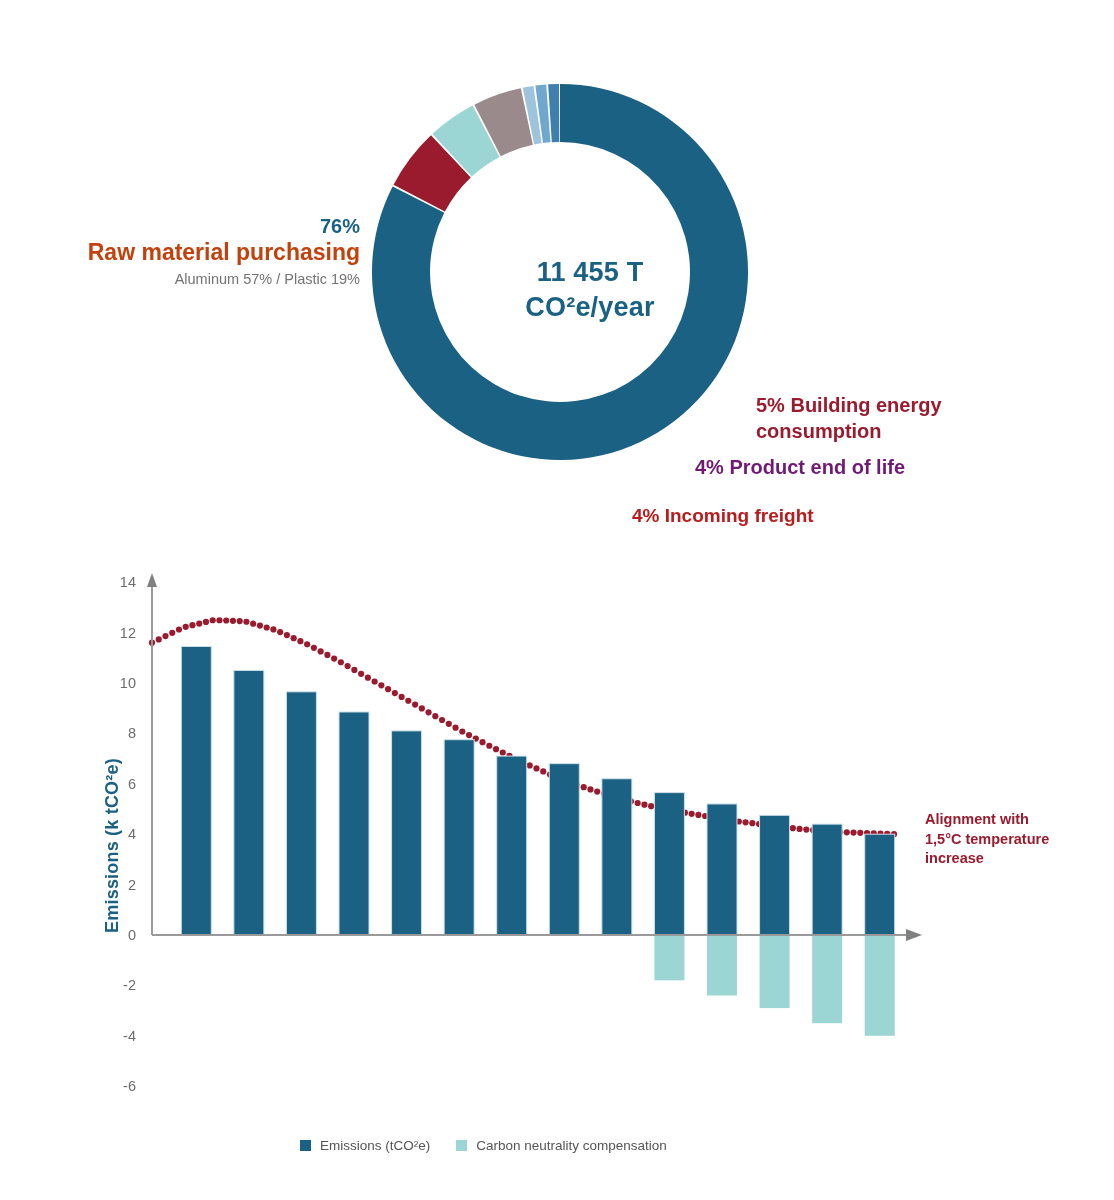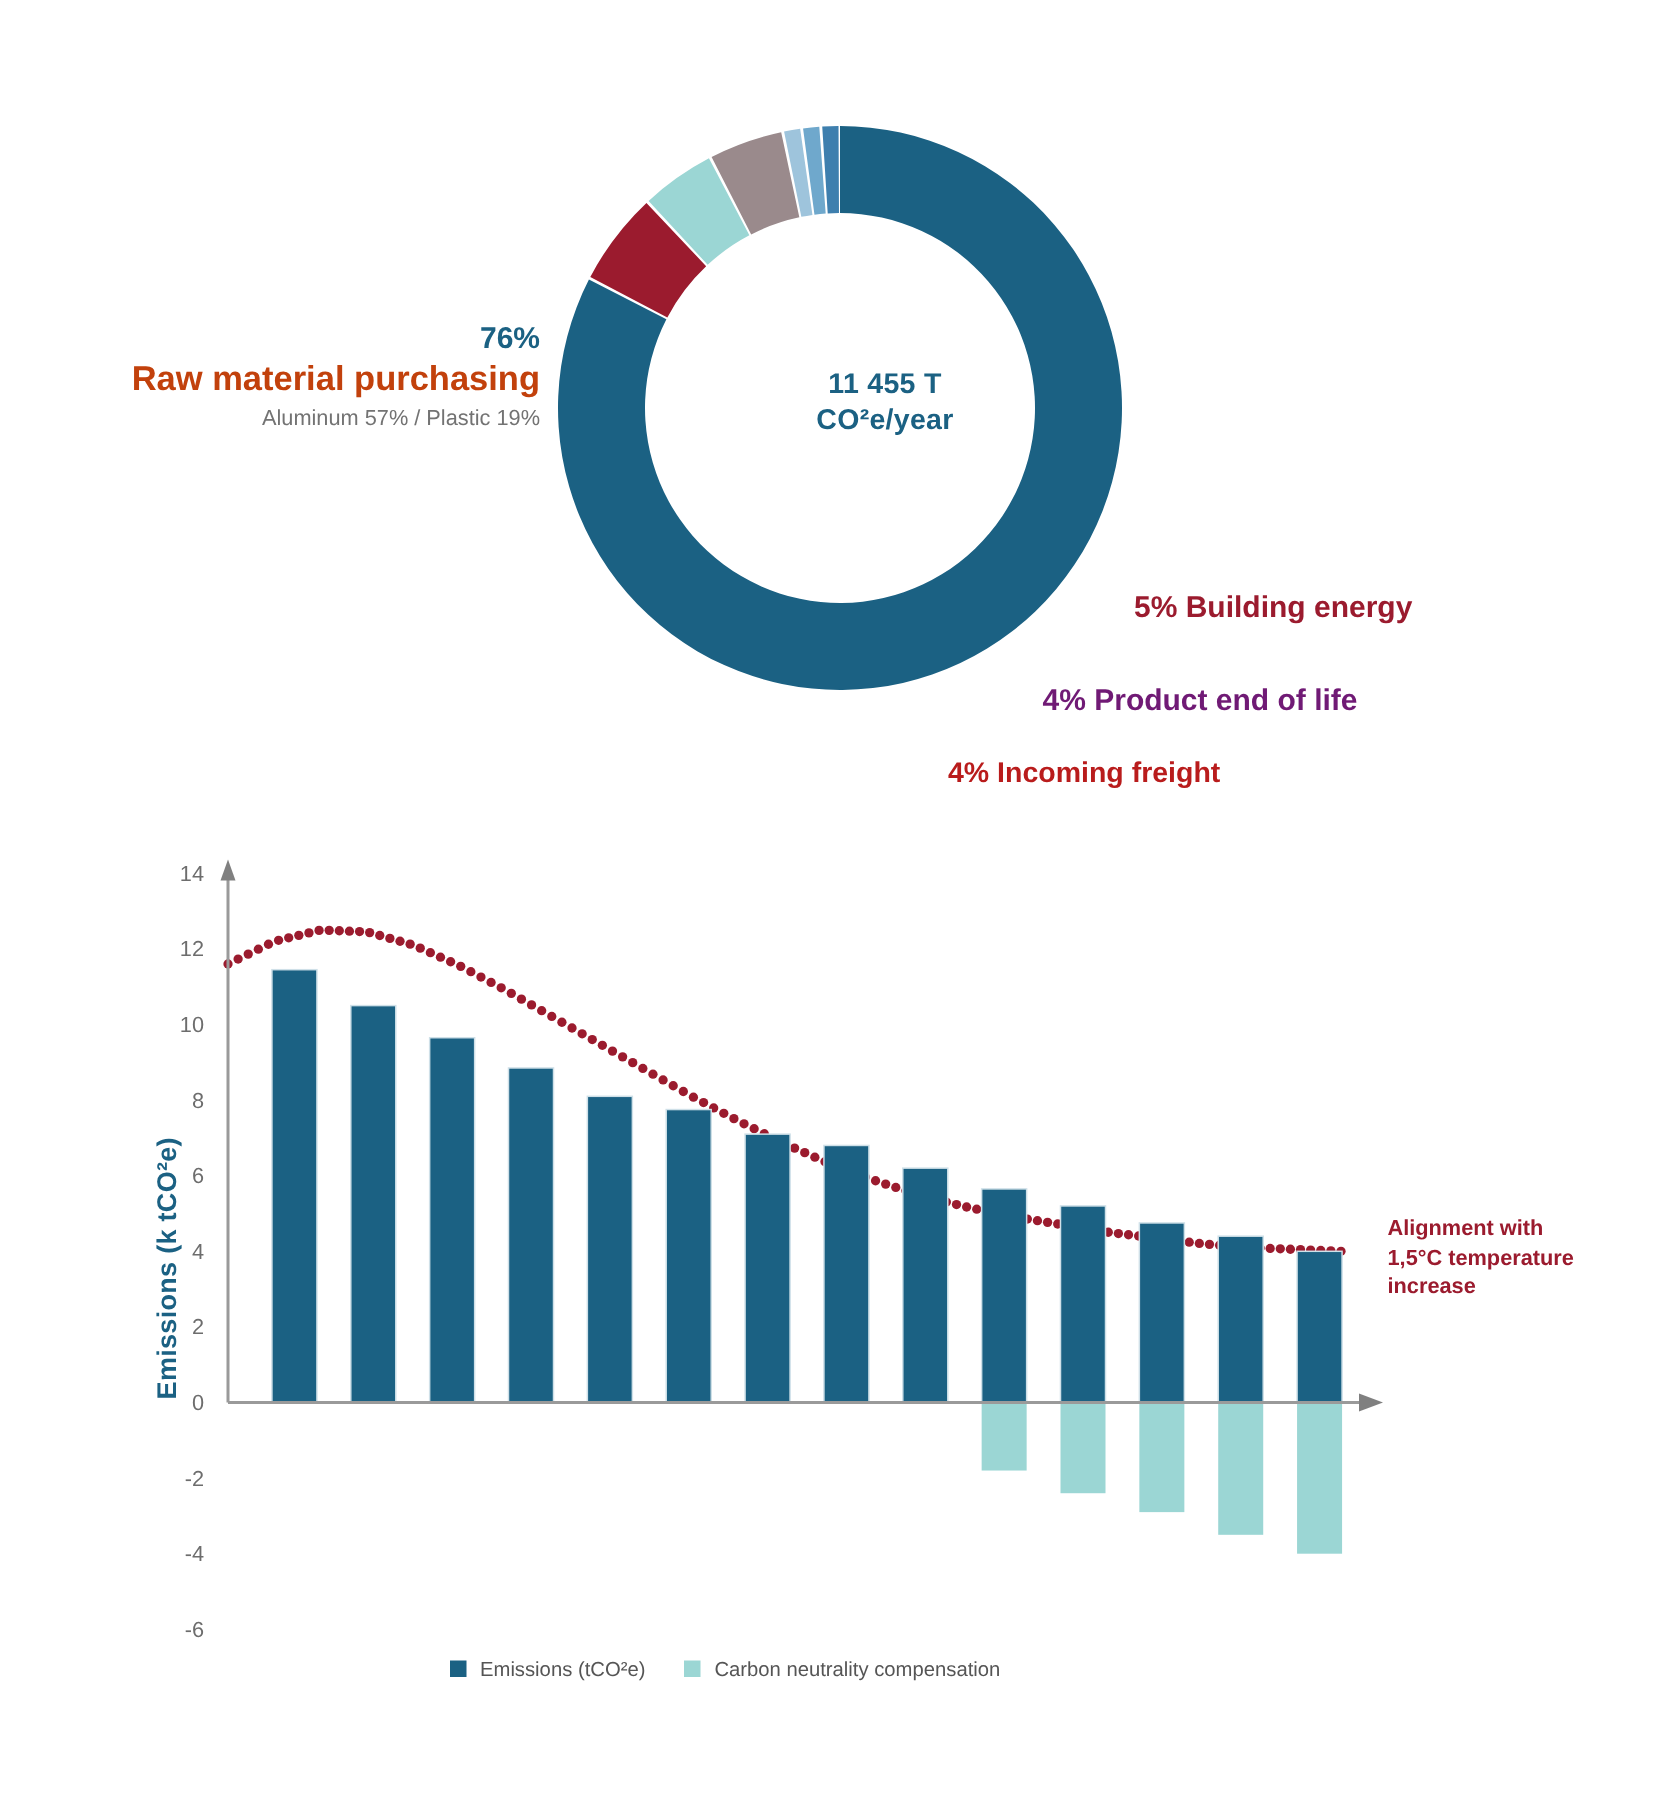--- a/index.html
+++ b/index.html
@@ -9,22 +9,22 @@
     font-family:"Liberation Sans", sans-serif;
     color:#333;position:relative;overflow:hidden;
   }
   .page{position:relative;width:1114px;height:1200px;}
 
   
   .donut-section{position:absolute;left:0;top:0;width:1114px;height:545px;}
   .donut-svg{position:absolute;left:370px;top:72px;}
 
   .donut-center{
-    position:absolute;left:480px;top:245px;width:220px;text-align:center;
-    color:#1B6183;font-weight:bold;font-size:19px;line-height:1.28;
+    position:absolute;left:480px;top:255px;width:220px;text-align:center;
+    color:#1B6183;font-weight:bold;font-size:27px;line-height:1.28;
     letter-spacing:.2px;
   }
 
   .lbl{position:absolute;}
   .lbl-left{left:40px;top:215px;width:320px;text-align:right;}
   .lbl-left .pct{font-size:20px;font-weight:bold;color:#1B6183;line-height:1.1;}
   .lbl-left .name{font-size:23px;font-weight:bold;color:#c2410c;line-height:1.25;margin-top:1px;}
   .lbl-left .sub{font-size:14.5px;color:#737373;margin-top:4px;font-weight:normal;}
 
   .lbl-energy{left:756px;top:392px;width:230px;font-size:20px;font-weight:bold;
@@ -47,21 +47,21 @@
 
   .annot{
     position:absolute;left:925px;top:265px;width:175px;
     font-size:14.5px;font-weight:bold;color:#9B1B2E;line-height:1.36;
   }
 
   .legend{
     position:absolute;left:300px;top:560px;display:flex;align-items:center;gap:26px;
     font-size:13.5px;color:#555;
   }
-  .legend-item{display:flex;align-items:center;gap:9px;}
+  .legend-item{display:flex;align-items:center;gap:9px;margin-top:33px;}
   .legend-swatch{width:11px;height:11px;display:inline-block;}
   .sw-emis{background:#1B6183;}
   .sw-comp{background:#9BD6D4;}
 </style>
 </head>
 <body>
 
 <div class="page">
 
   <div class="donut-section">
@@ -84,20 +84,21 @@
     </div>
 
     <div class="lbl lbl-left">
       <div class="pct">76%</div>
       <div class="name">Raw material purchasing</div>
       <div class="sub">Aluminum 57% / Plastic 19%</div>
     </div>
 
     <div class="lbl lbl-energy">
       <div>5% Building energy</div>
+      <div>consumption</div>
     </div>
 
     <div class="lbl lbl-eol">4% Product end of life</div>
 
     <div class="lbl lbl-freight">4% Incoming freight</div>
   </div>
 
   <div class="chart-section">
 
     <svg class="chart-svg" width="1114" height="600" viewBox="0 0 1114 600">

